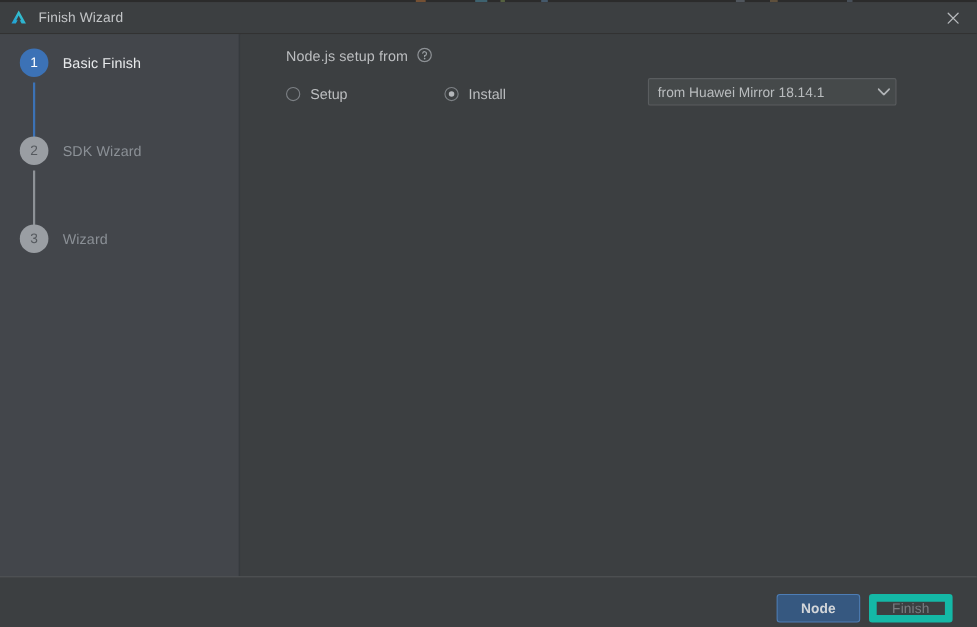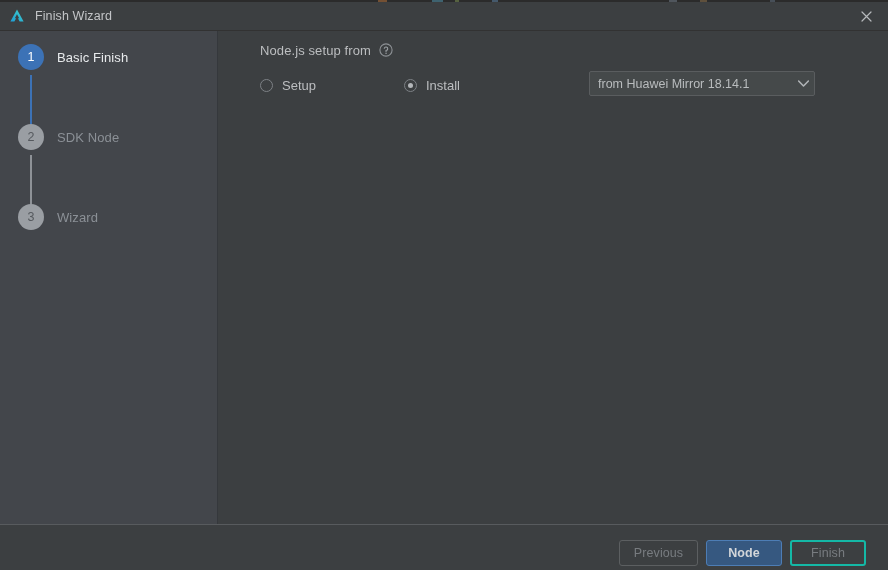--- a/index.html
+++ b/index.html
@@ -259,21 +259,21 @@
   .btn-next {
     left: 706px; width: 76px;
     background: #365880;
     border: 1px solid #4d7db5;
     color: #d3d6d9;
     font-weight: bold;
   }
   .btn-finish {
     left: 790px; width: 76px;
     background: #3c3f41;
-    border: 2px solid #14b8a6;
+    border: 7px solid #14b8a6;
     color: #787c80;
   }
 </style>
 </head>
 <body>
 
 <div id="app">
 
   <div class="bleed-strip">
     <div class="bleed-tick" style="left:378px;width:9px;background:#b06f3a;"></div>
@@ -315,21 +315,21 @@
 
     <div class="connector idle" style="top:124px;height:53px;"></div>
 
     <div class="step" style="top:8px;">
       <span class="step-circle active">1</span>
       <span class="step-label active">Basic Finish</span>
     </div>
 
     <div class="step" style="top:88px;">
       <span class="step-circle idle">2</span>
-      <span class="step-label idle">SDK Node</span>
+      <span class="step-label idle">SDK Wizard</span>
     </div>
 
     <div class="step" style="top:168px;">
       <span class="step-circle idle">3</span>
       <span class="step-label idle">Wizard</span>
     </div>
   </div>
 
   <div class="content">
 
@@ -362,18 +362,17 @@
         <svg width="11" height="7" viewBox="0 0 11 7">
           <path d="M0.6 1 L5.5 6 L10.4 1" fill="none" stroke="#b0b3b6" stroke-width="1.6" stroke-linecap="round" stroke-linejoin="round"></path>
         </svg>
       </span>
     </div>
 
   </div>
 
   <div class="footer-sep"></div>
   <div class="footer">
-    <div class="btn btn-prev">Previous</div>
     <div class="btn btn-next">Node</div>
     <div class="btn btn-finish">Finish</div>
   </div>
 
 </div>
 
 </body></html>

